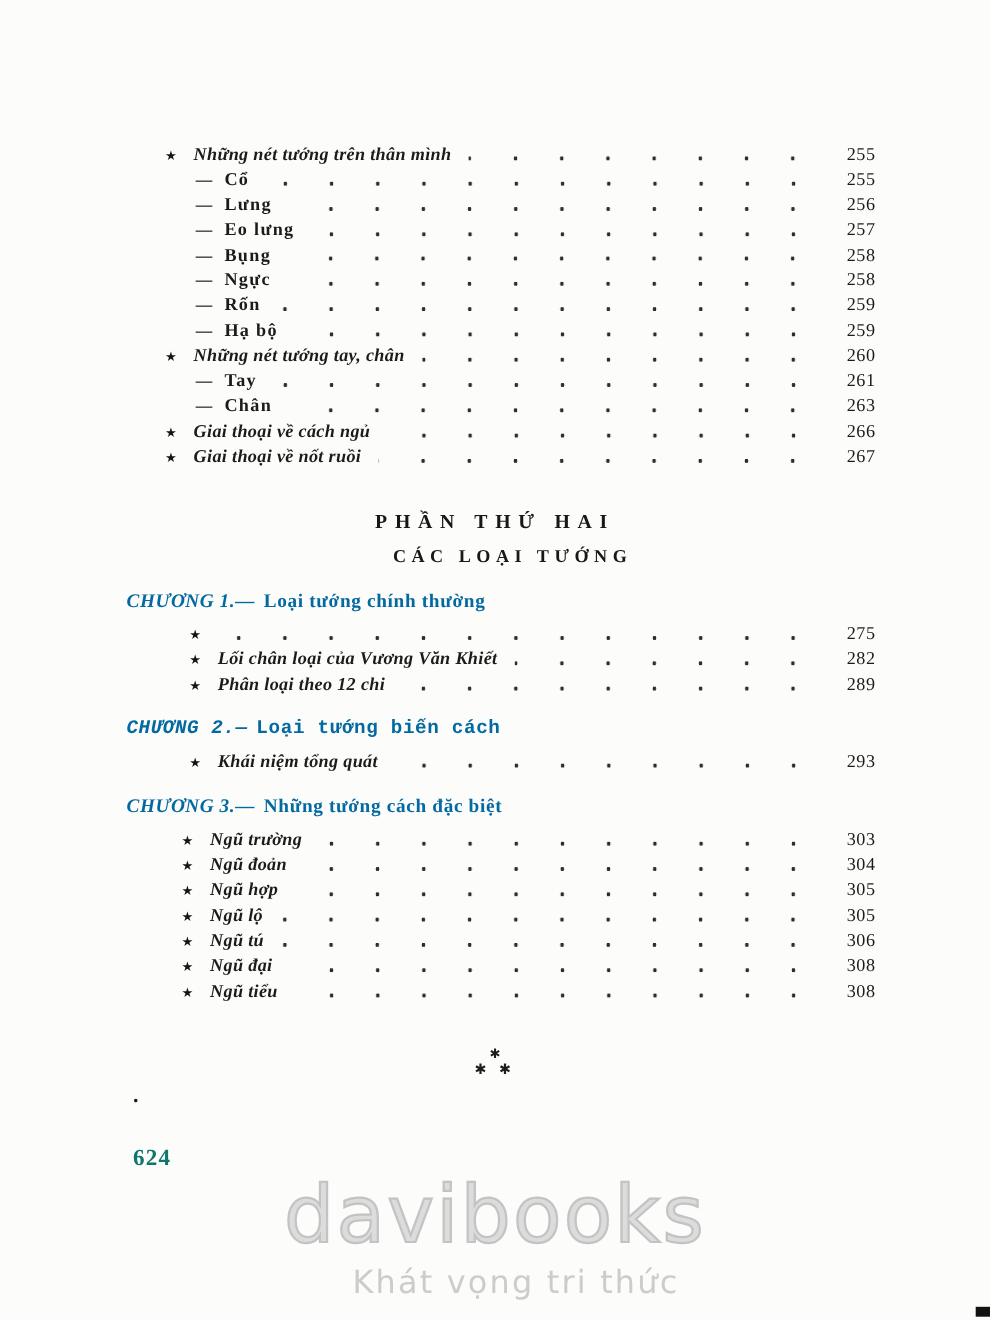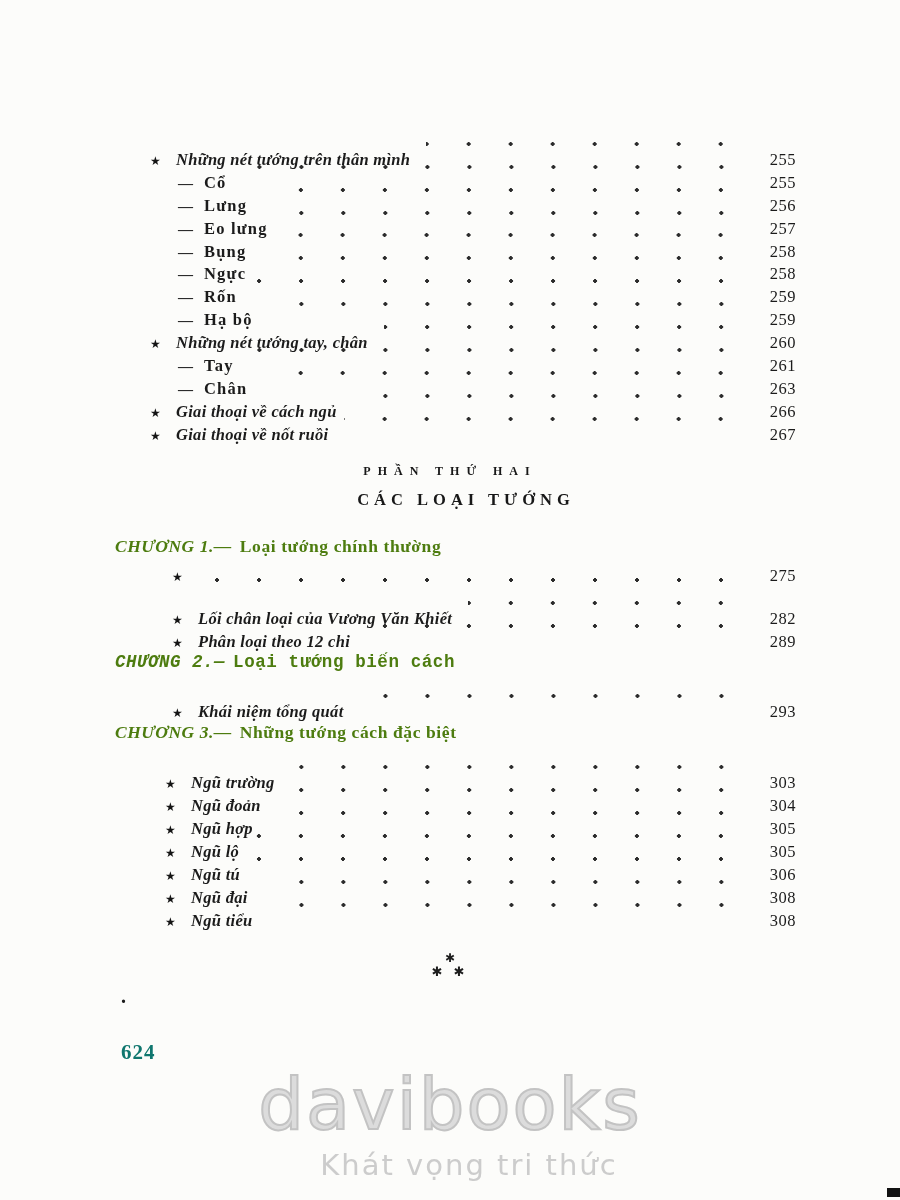--- a/index.html
+++ b/index.html
@@ -23,21 +23,21 @@
     white-space:nowrap;
   }
   .ch-list .toc-row { height:23px; }
   .toc-row .marker {
     flex:0 0 26px;
     font-size:12px;
     color:#141414;
   }
   .toc-row.sub { padding-left:28px; }
   .toc-row.sub .marker { font-size:15px; font-weight:bold; }
-  .toc-row .label { padding-right:16px;margin-top:20px; }
+  .toc-row .label { padding-right:16px; }
   .toc-row.star .label { font-style:italic; font-weight:bold; letter-spacing:.3px; }
   .toc-row.sub .label { font-weight:bold; letter-spacing:1.2px; }
   .toc-row .leader {
     flex:1 1 auto;
     height:12px;
     align-self:flex-end;
     margin-bottom:3px;
     min-width:24px;
     background-image: radial-gradient(circle, #2c2c2c 1.6px, rgba(0,0,0,0) 1.9px);
     background-size: 42px 12px;
@@ -47,24 +47,24 @@
   }
   .toc-row .page {
     flex:0 0 44px;
     text-align:right;
     font-size:16.5px;
     letter-spacing:.5px;
   }
 
   
   .part-heading { left:0; right:0; text-align:center; }
-  .part-line1 { font-size:12px; font-weight:bold; letter-spacing:7px; color:#181818; }
+  .part-line1 { font-size:18px; font-weight:bold; letter-spacing:7px; color:#181818; }
   .part-line2 { font-size:16.5px; font-weight:bold; letter-spacing:5px; color:#181818; }
 
-  .ch-heading { left:115px; font-size:17.5px; font-weight:bold; color:#4d7c0f; white-space:nowrap; }
+  .ch-heading { left:115px; font-size:17.5px; font-weight:bold; color:#0369a1; white-space:nowrap; }
   .ch-heading .ch-label { font-style:italic; letter-spacing:.5px; padding-right:8px; }
   .ch-heading .ch-title { letter-spacing:.6px; }
 
   
   .ornament { left:0; right:0; text-align:center; color:#1d1d1d; line-height:13px; }
   .ornament .o1 { font-size:12px; display:block; }
   .ornament .o2 { font-size:13px; display:block; letter-spacing:4px; }
 
   .stray-dot { left:121px; top:985px; font-size:20px; font-weight:bold; }
   .folio { left:121px; top:1040px; font-size:21px; font-weight:bold; letter-spacing:1px; color:#0f766e; }

